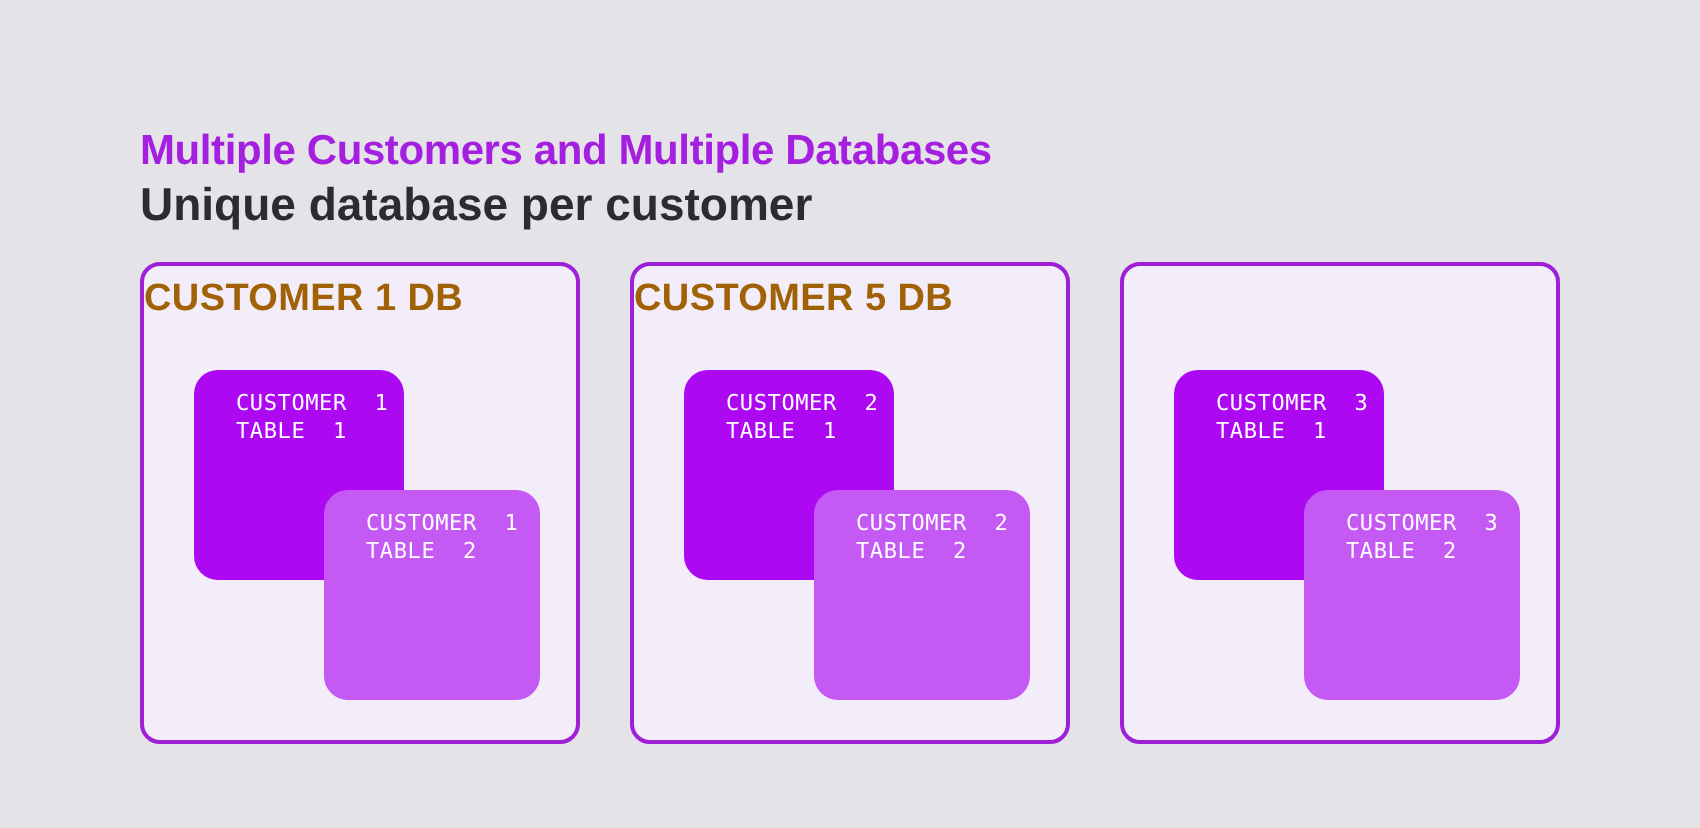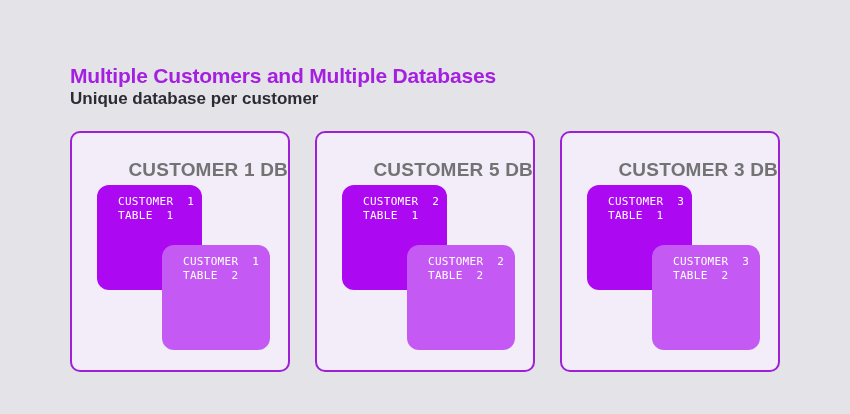--- a/index.html
+++ b/index.html
@@ -20,47 +20,47 @@
     top: 64px;
     font-size: 21px;
     font-weight: 700;
     letter-spacing: -0.2px;
     color: #a51fe0;
   }
   .page-subtitle {
     position: absolute;
     left: 70px;
     top: 89px;
-    font-size: 17px;
+    font-size: 23px;
     font-weight: 700;
     color: #2b2b33;
   }
   .cards-row {
     position: absolute;
     left: 70px;
     top: 131px;
     display: flex;
     gap: 25px;
   }
   .db-card {
     box-sizing: border-box;
     width: 220px;
     height: 241px;
     background: #f2edf9;
     border: 2px solid #9e20d6;
     border-radius: 10px;
     position: relative;
   }
   .db-card-title {
-    text-align: right;
-    margin-top: 26px;
+    text-align: left;
+    margin-top: 6px;
     font-size: 19px;
     font-weight: 700;
     letter-spacing: 0.2px;
-    color: #737373;
+    color: #a16207;
   }
   .table-box {
     position: absolute;
     box-sizing: border-box;
     border-radius: 12px;
     padding: 10px 0 0 21px;
   }
   .table-box.t1 {
     left: 25px;
     top: 52px;
@@ -112,21 +112,20 @@
       <div class="table-label">CUSTOMER  2
 TABLE  1</div>
     </div>
     <div class="table-box t2">
       <div class="table-label">CUSTOMER  2
 TABLE  2</div>
     </div>
   </div>
 
   <div class="db-card">
-    <div class="db-card-title">CUSTOMER 3 DB</div>
     <div class="table-box t1">
       <div class="table-label">CUSTOMER  3
 TABLE  1</div>
     </div>
     <div class="table-box t2">
       <div class="table-label">CUSTOMER  3
 TABLE  2</div>
     </div>
   </div>
 

